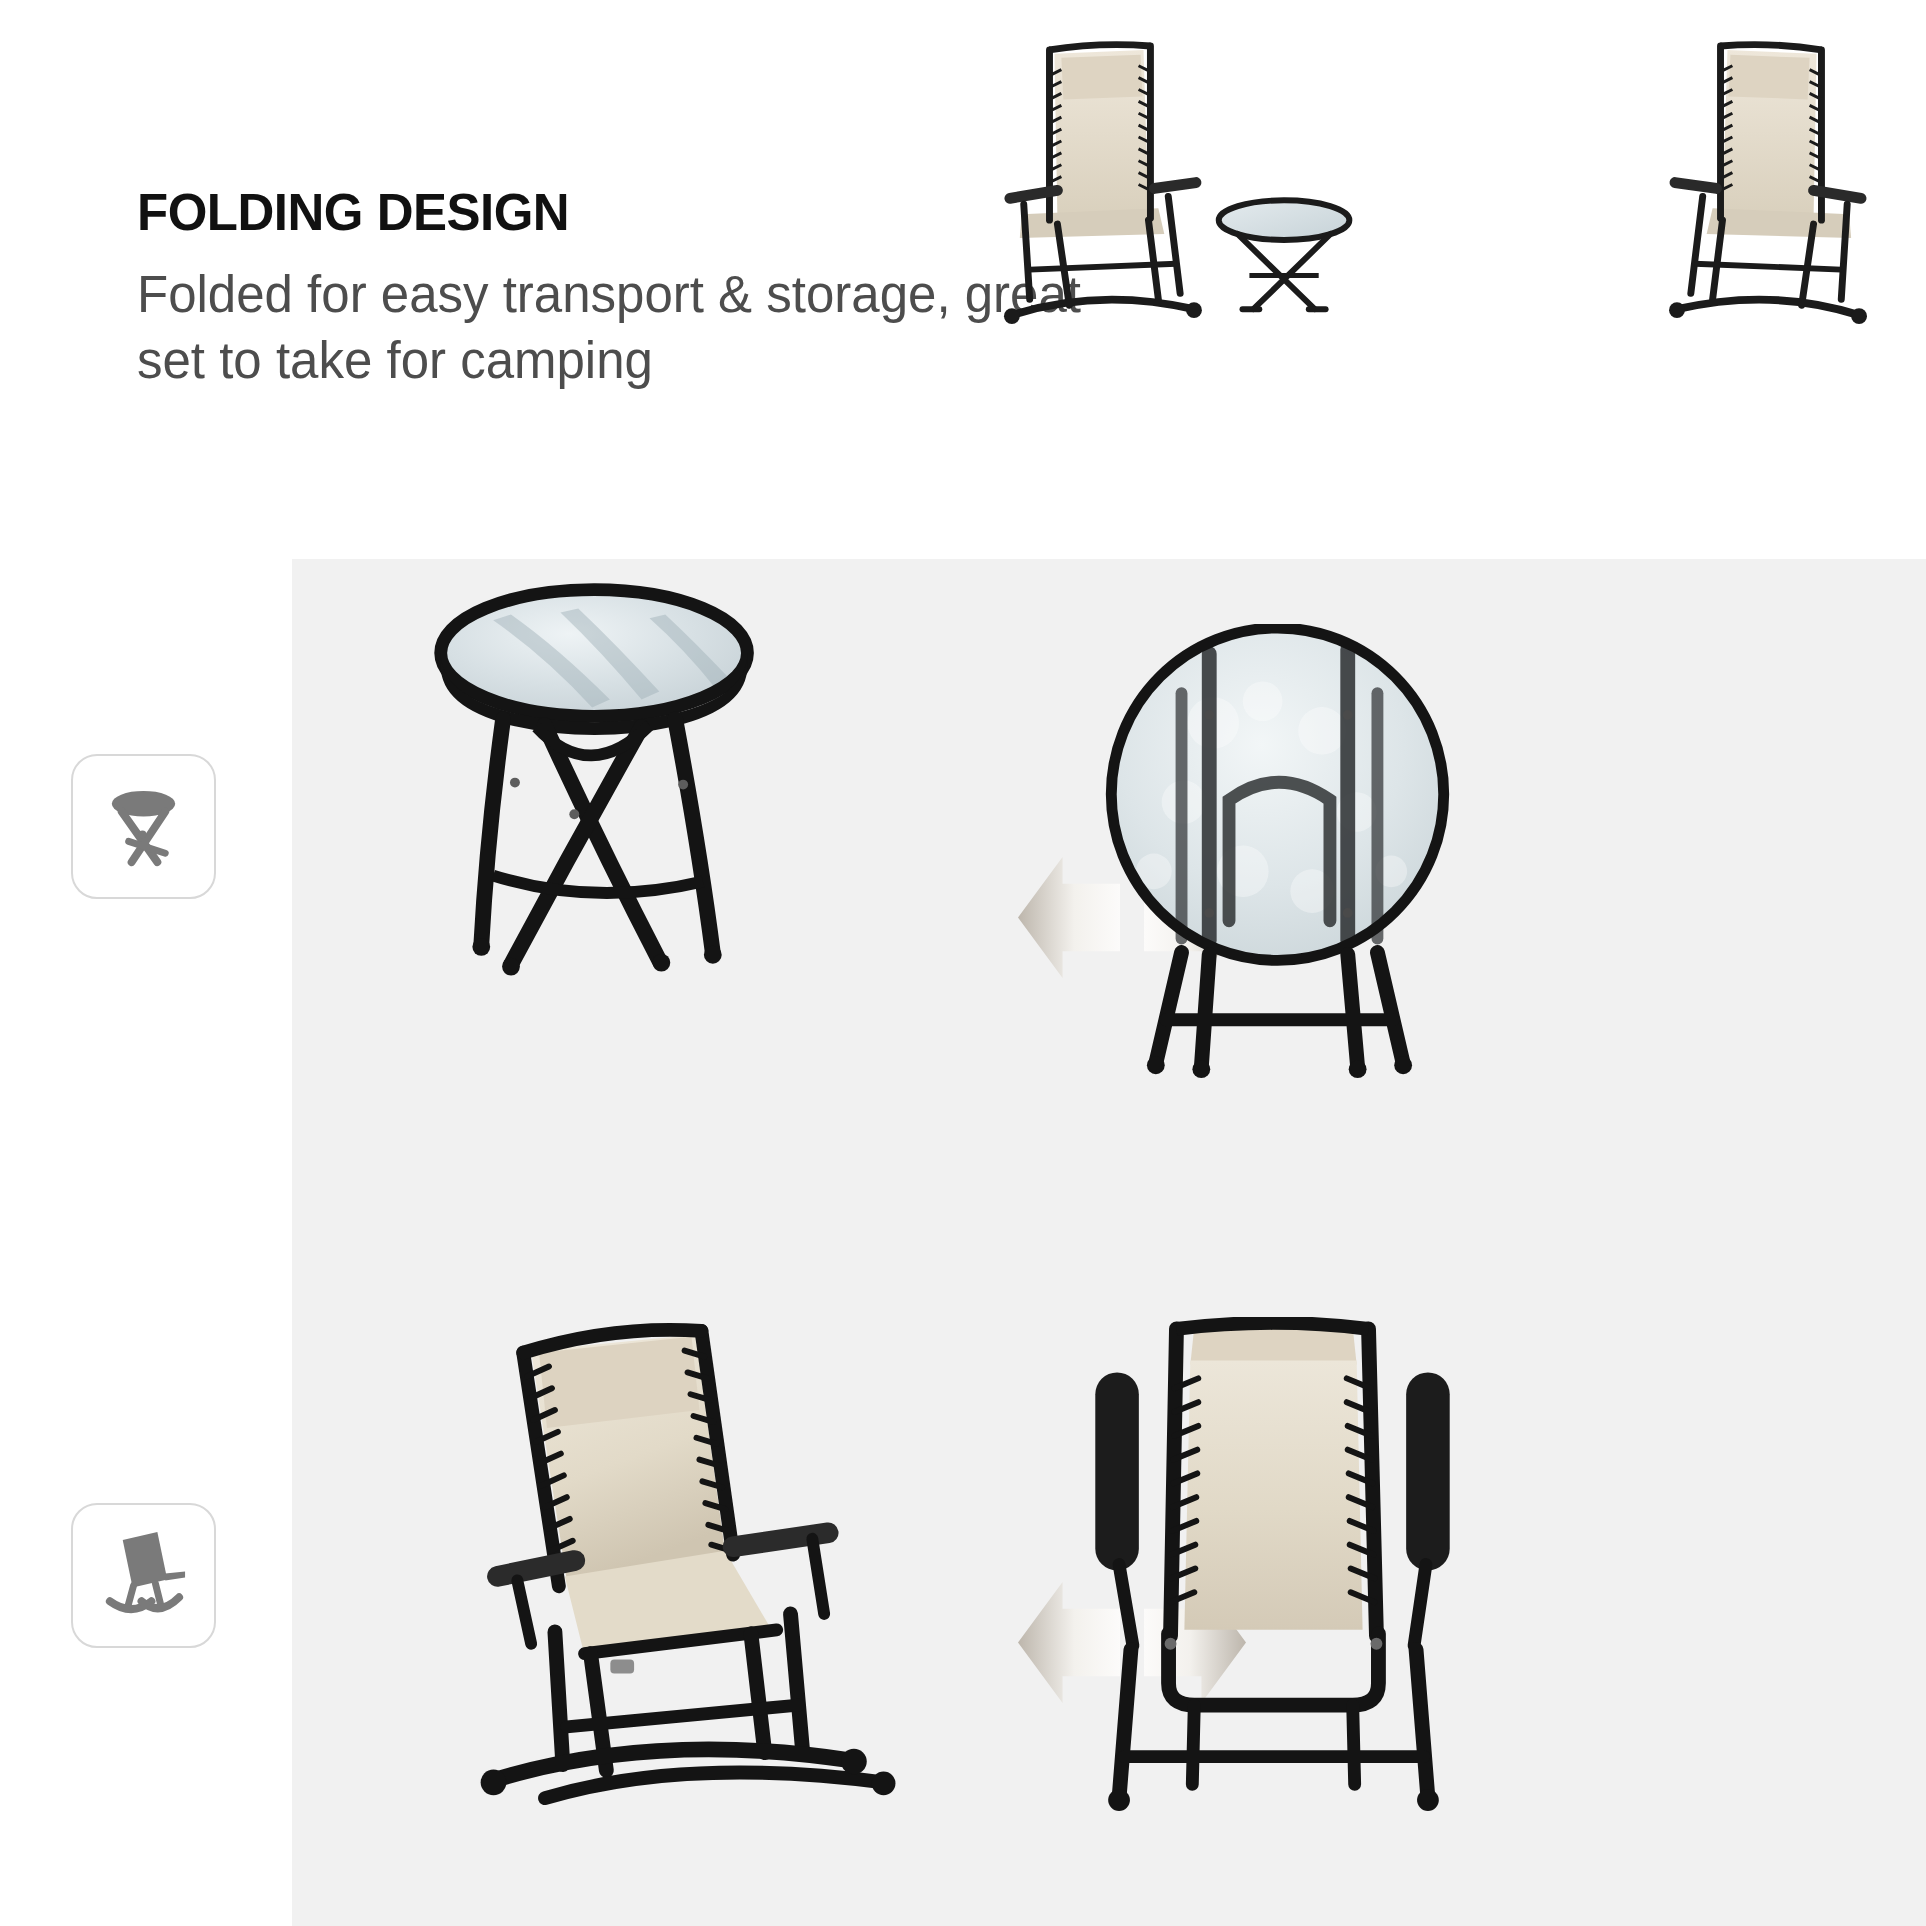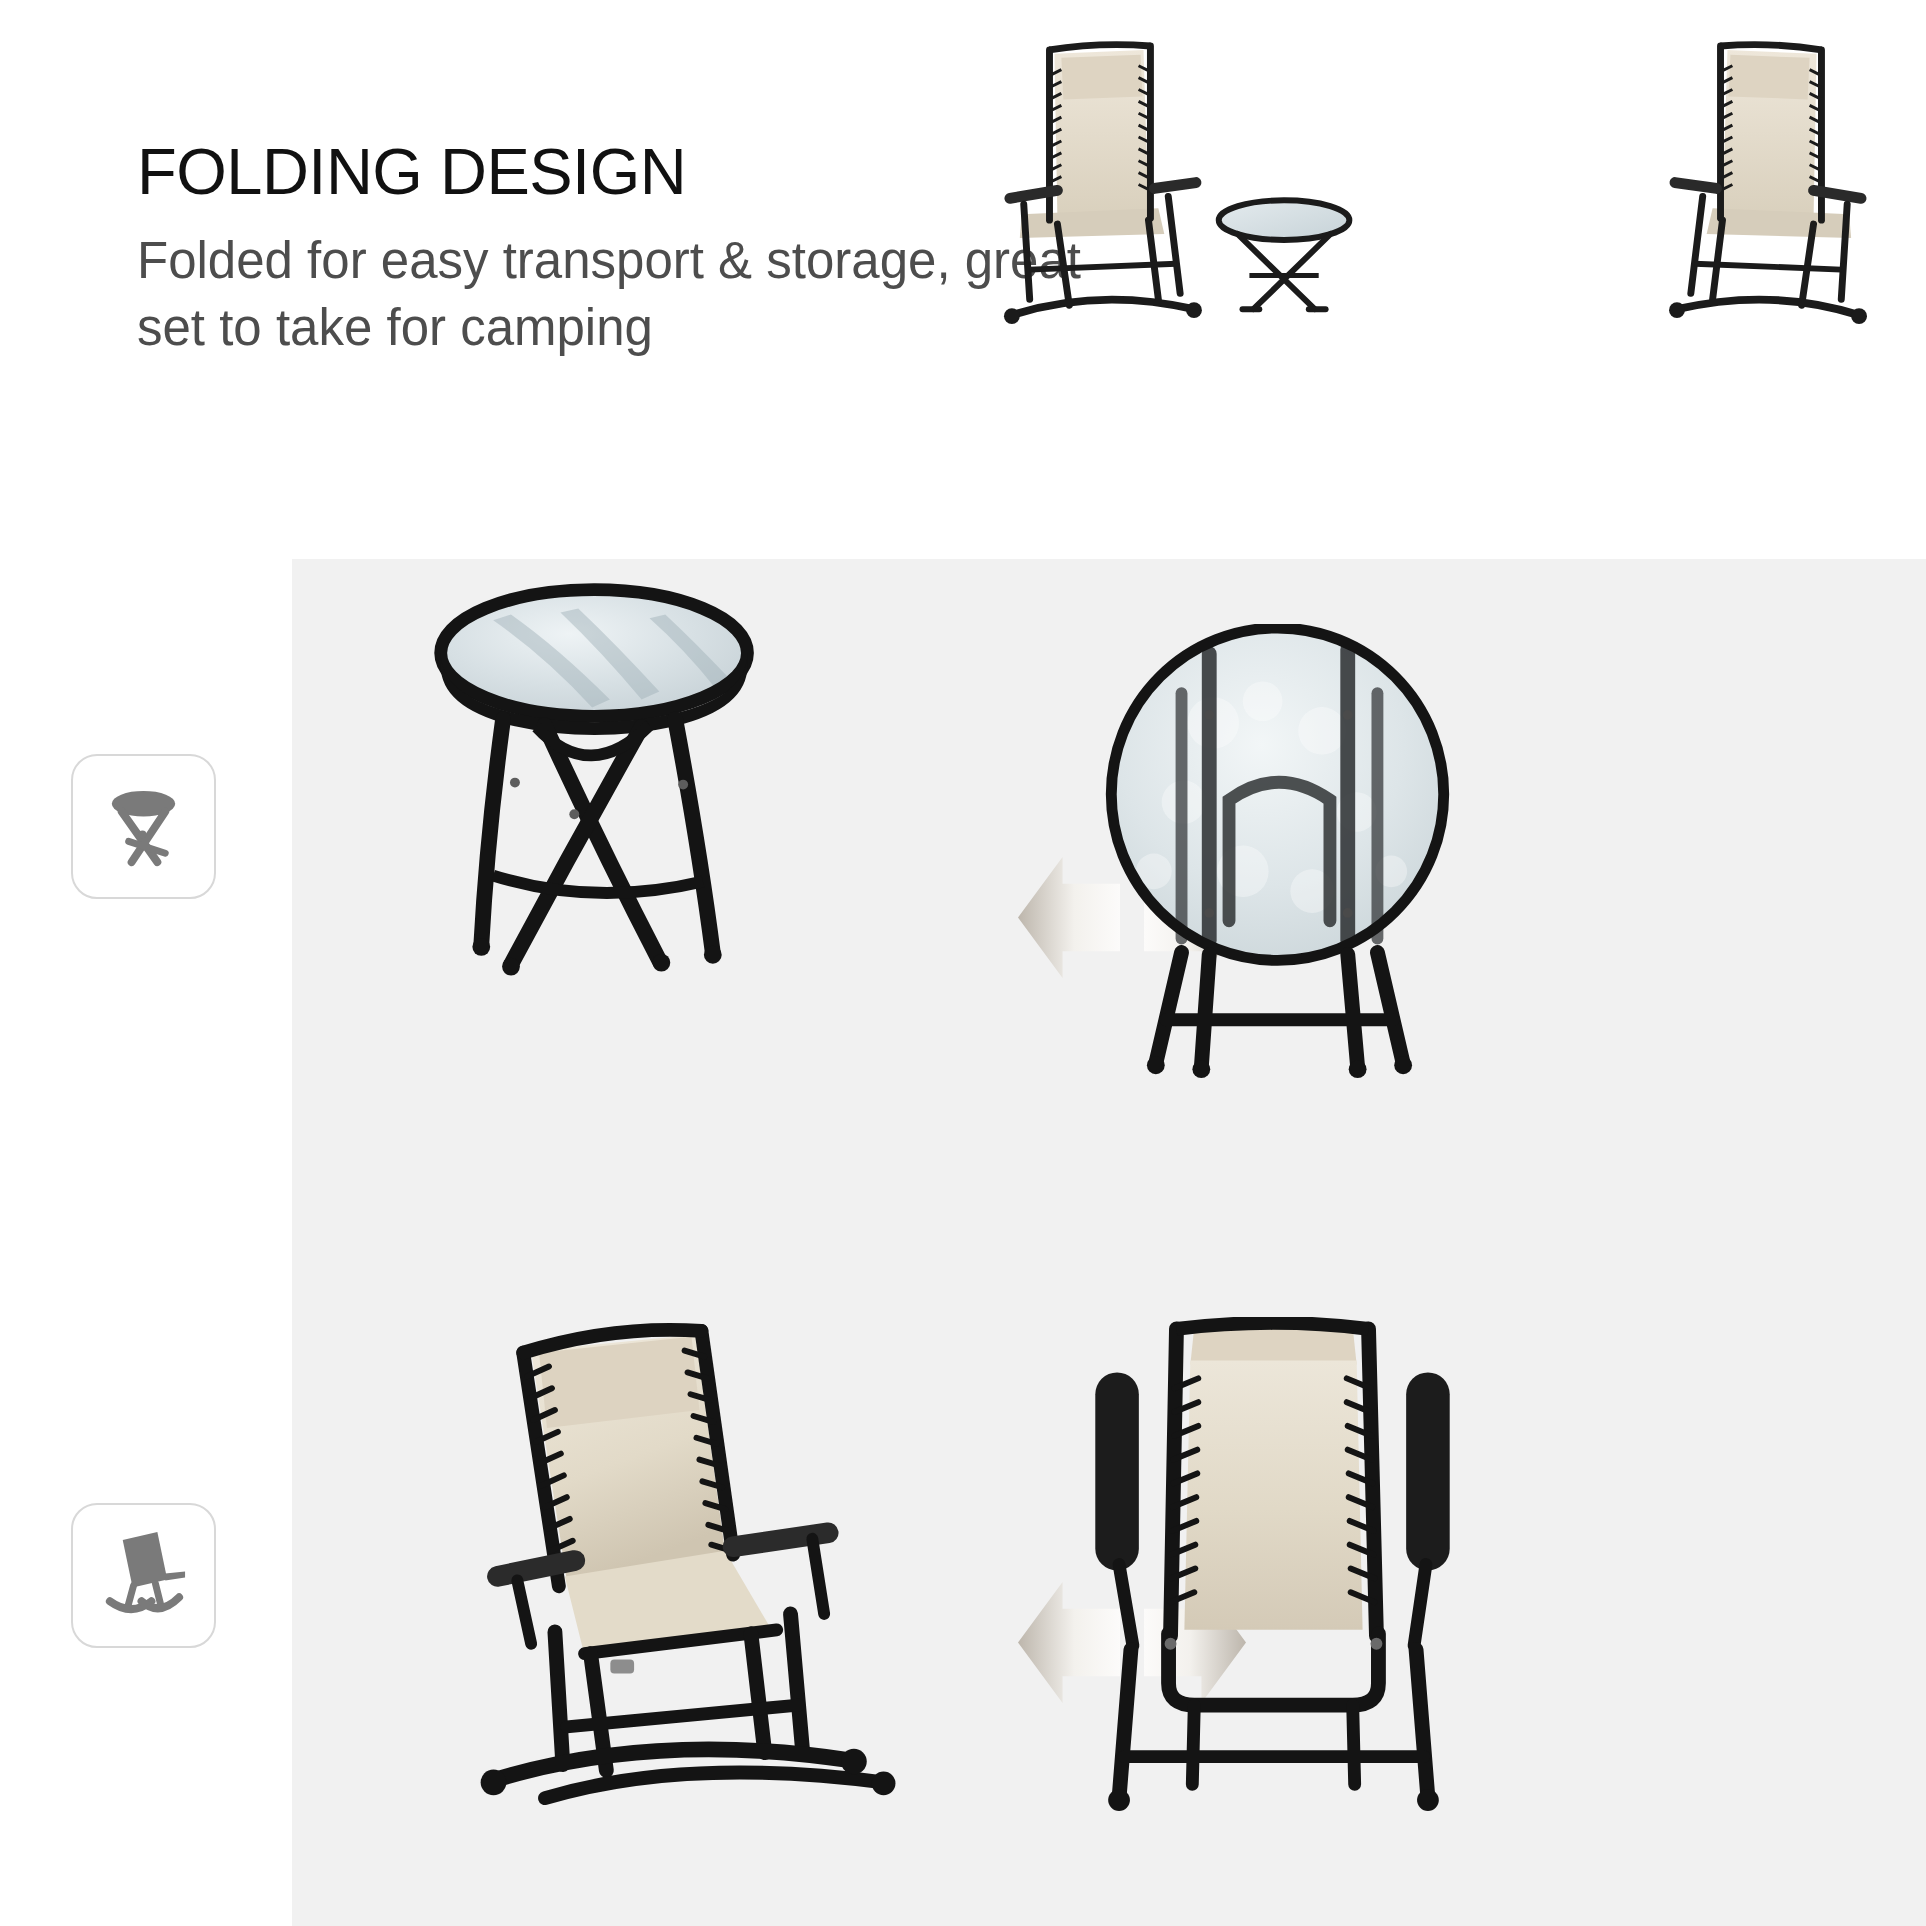--- a/index.html
+++ b/index.html
@@ -9,26 +9,27 @@
     font-family:"Liberation Sans", sans-serif;
     position:relative;
     overflow:hidden;
   }
 
   
   #header-block{
     position:absolute; left:137px; top:139px; width:990px;
   }
   #headline{
-    font-size:65px;
-    font-weight:normal;
+    font-size:51px;
+    font-weight:bold;
     letter-spacing:-0.5px;
     color:#111111;
     line-height:1.02;
     white-space:nowrap;
+    margin-top:48px;
   }
   #subheadline{
     margin-top:23px;
     font-size:51px;
     font-weight:400;
     color:#4d4d4d;
     line-height:1.30;
     max-width:1000px;
   }
 

